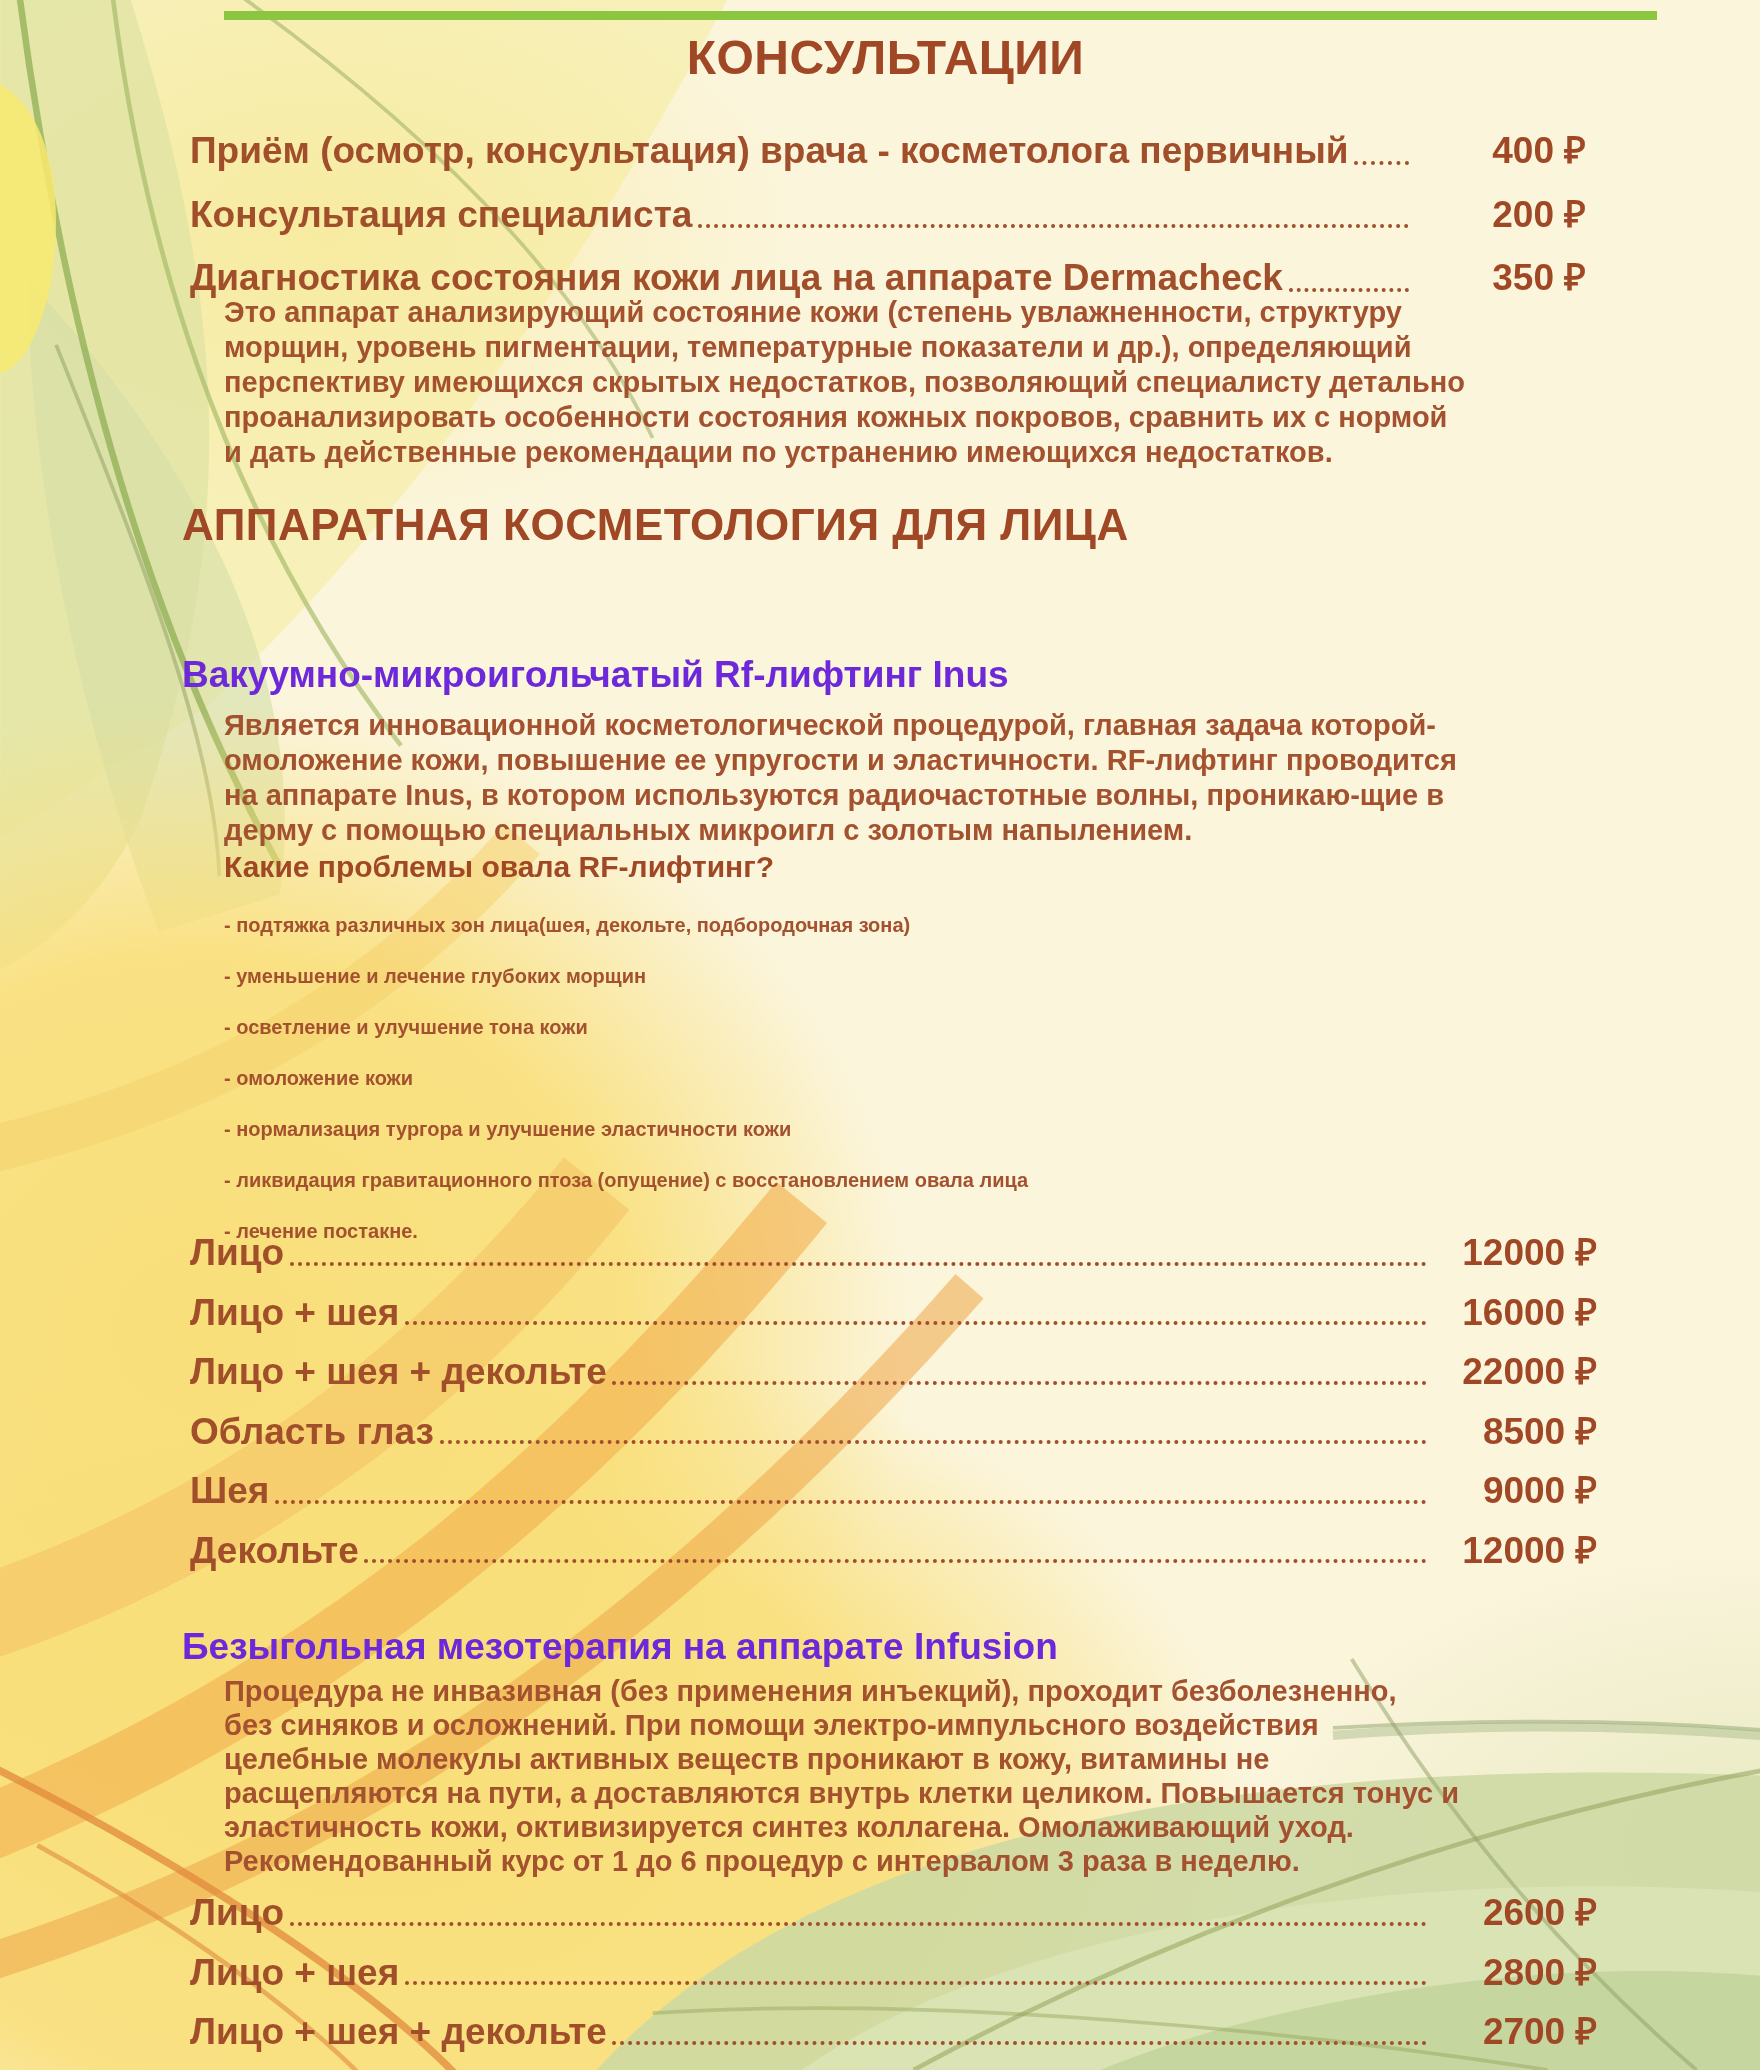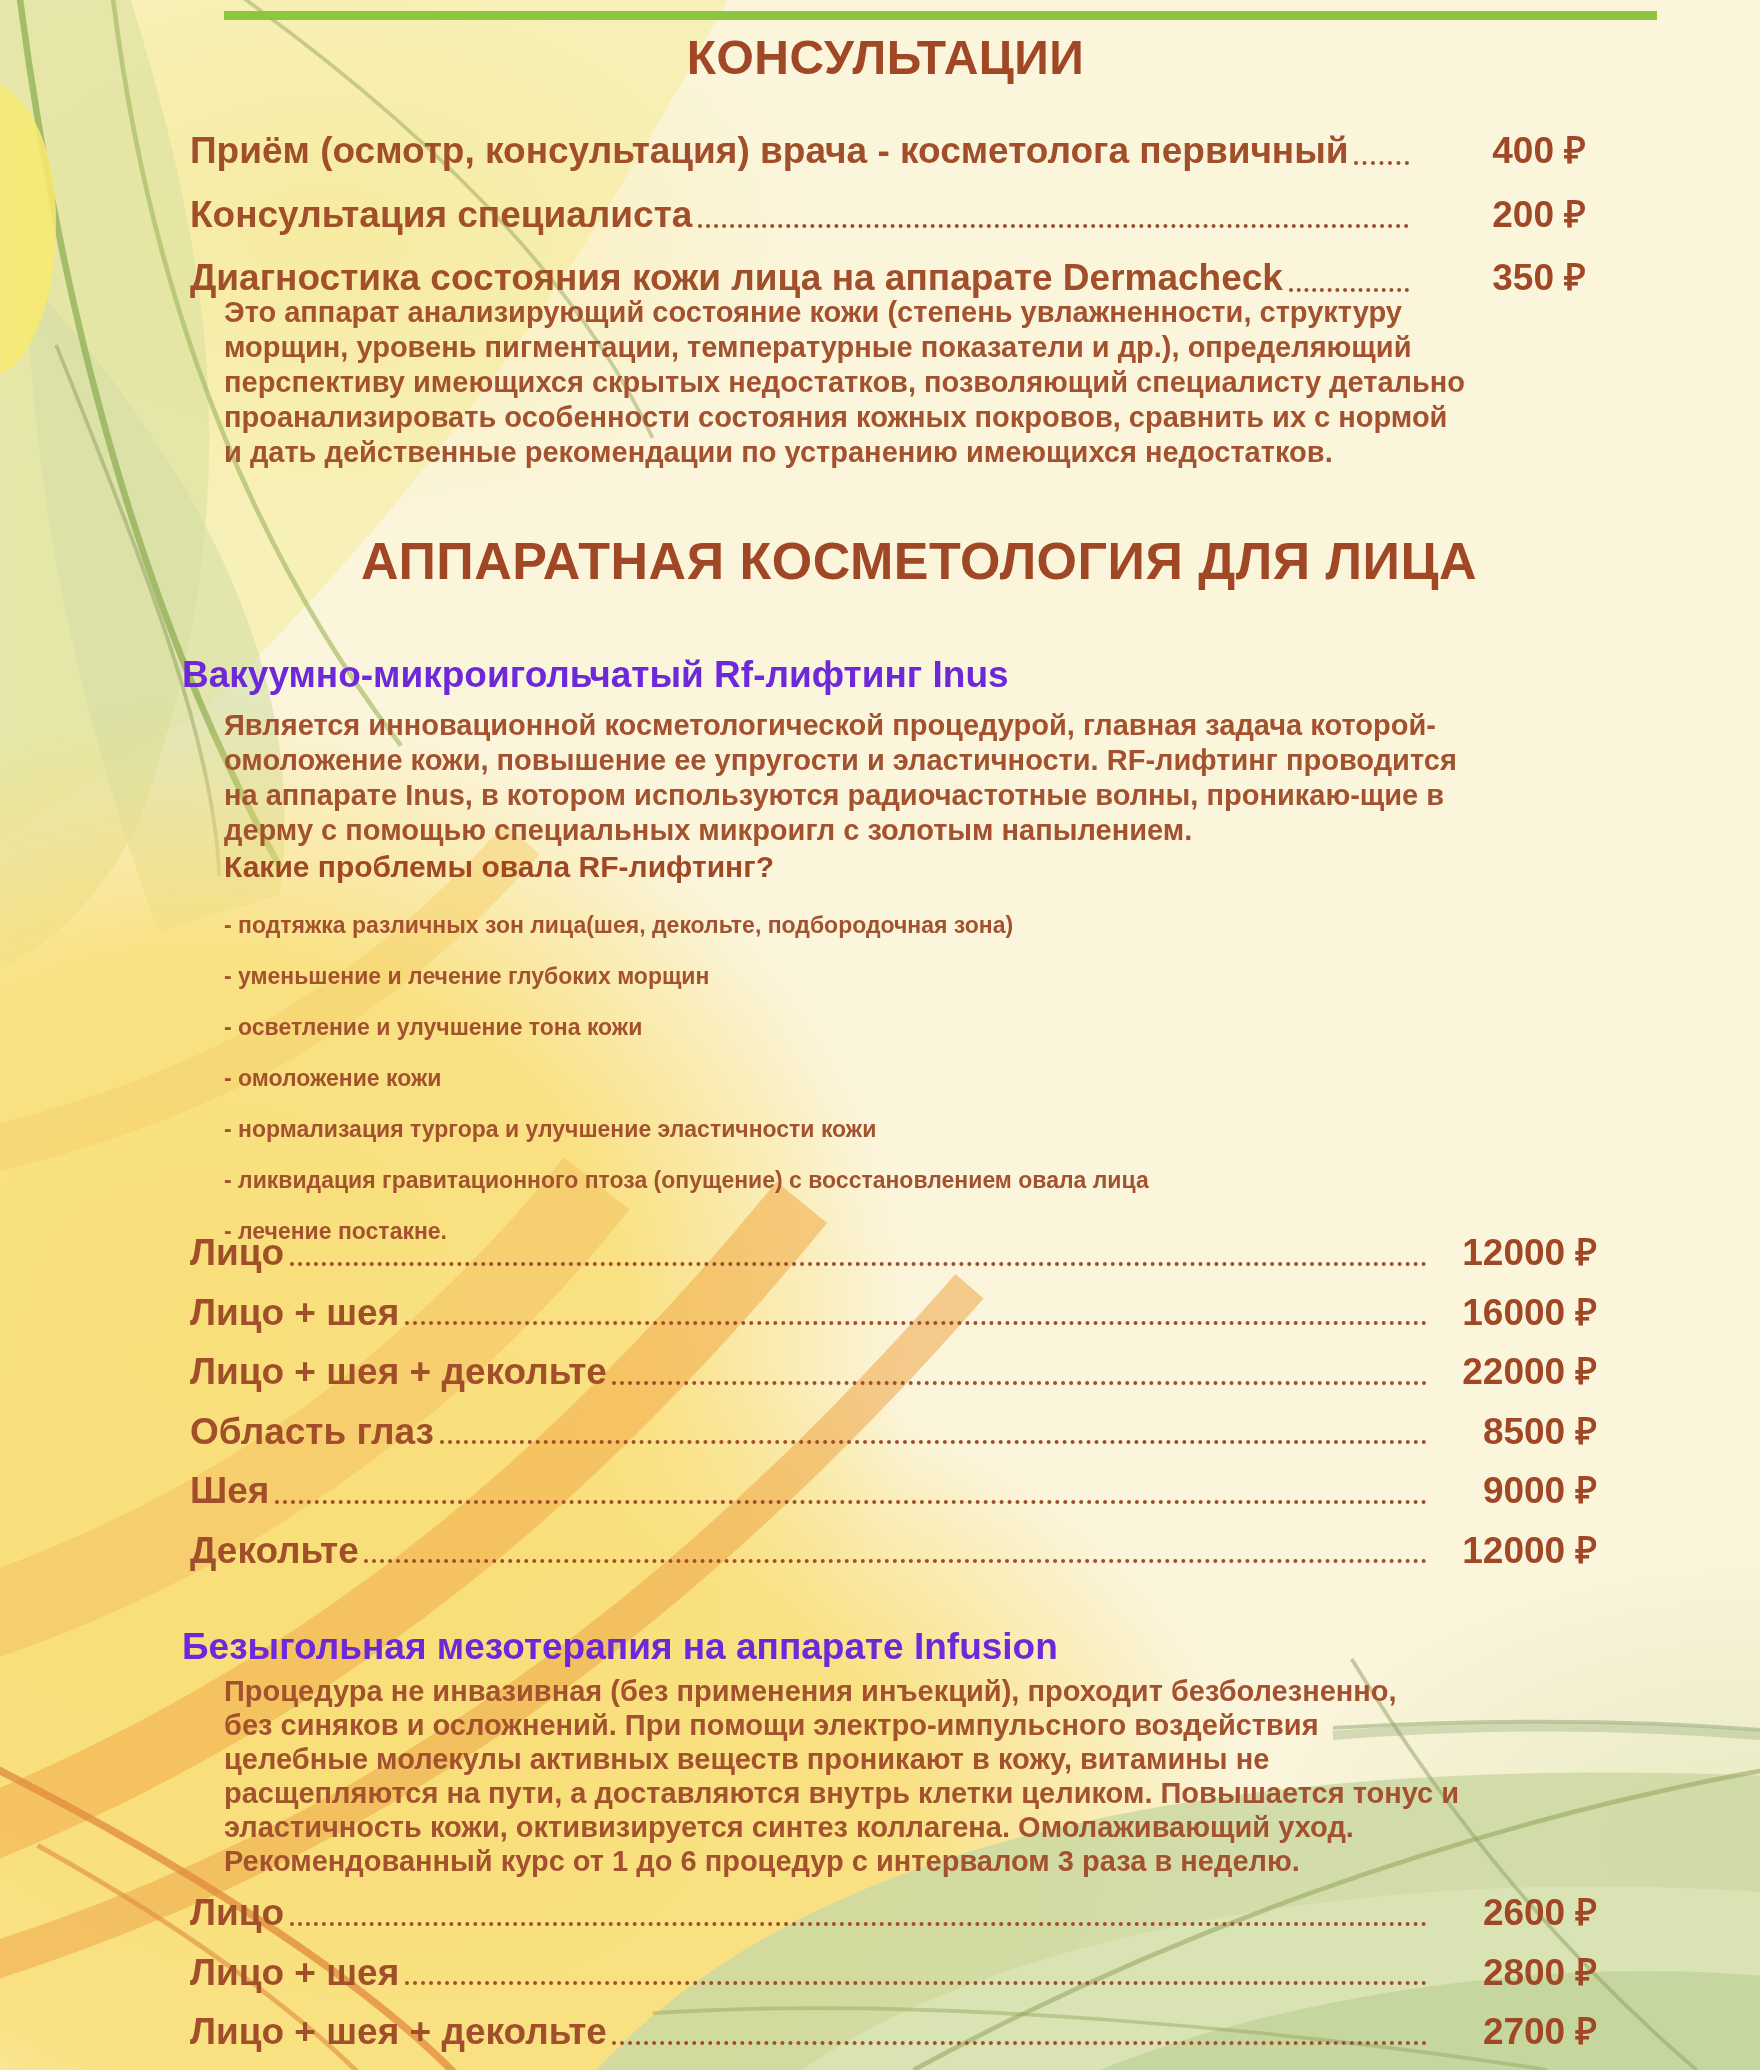--- a/index.html
+++ b/index.html
@@ -15,39 +15,39 @@
     position:absolute;left:224px;top:11.2px;width:1433px;height:8.4px;
     background:#8CC53F;z-index:2;
   }
   .content{position:absolute;left:182px;top:0;width:1407px;height:1722px;z-index:3;}
   .content > *{position:absolute;left:0;width:100%;margin:0;box-sizing:border-box;}
   h1.sec-title{
     top:32px;font-size:48px;line-height:1.1;text-align:center;color:#A04726;
     letter-spacing:0.5px;
   }
   h2.sec-title{
-    top:533px;font-size:52px;line-height:1.1;text-align:right;color:#A04726;
+    top:501px;font-size:44px;line-height:1.1;text-align:left;color:#A04726;
     padding-right:112px;letter-spacing:0.5px;
   }
   h3.sub-title{font-size:37px;line-height:1.15;color:#6d28d9;}
   .h3-rf{top:654px;}
   .h3-inf{top:1626px;}
   .note,.para{
     left:42px;width:1361px;font-size:29px;line-height:35px;
     white-space:pre-line;color:#A3512E;
   }
   .note{top:295px;}
   .para-rf{top:708px;}
   .para-inf{top:1674px;line-height:34px;}
   .question{left:42px;top:850px;font-size:30px;color:#A04726;}
   ul.bullets{
     top:908px;left:0;list-style:none;padding:0 0 0 42px;color:#A3512E;
   }
   ul.bullets li{
-    font-size:23px;line-height:34px;margin-bottom:17px;white-space:nowrap;
+    font-size:20px;line-height:34px;margin-bottom:17px;white-space:nowrap;
   }
   .rows{left:8px;}
   .rows-consult{top:129px;}
   .rows-big{top:1232px;}
   .rows-small{top:1892px;}
   .row{
     display:flex;align-items:flex-end;margin-bottom:18.6px;
     font-size:37px;line-height:41px;
   }
   .rows-consult .row{margin-bottom:20.5px;line-height:43px;}

